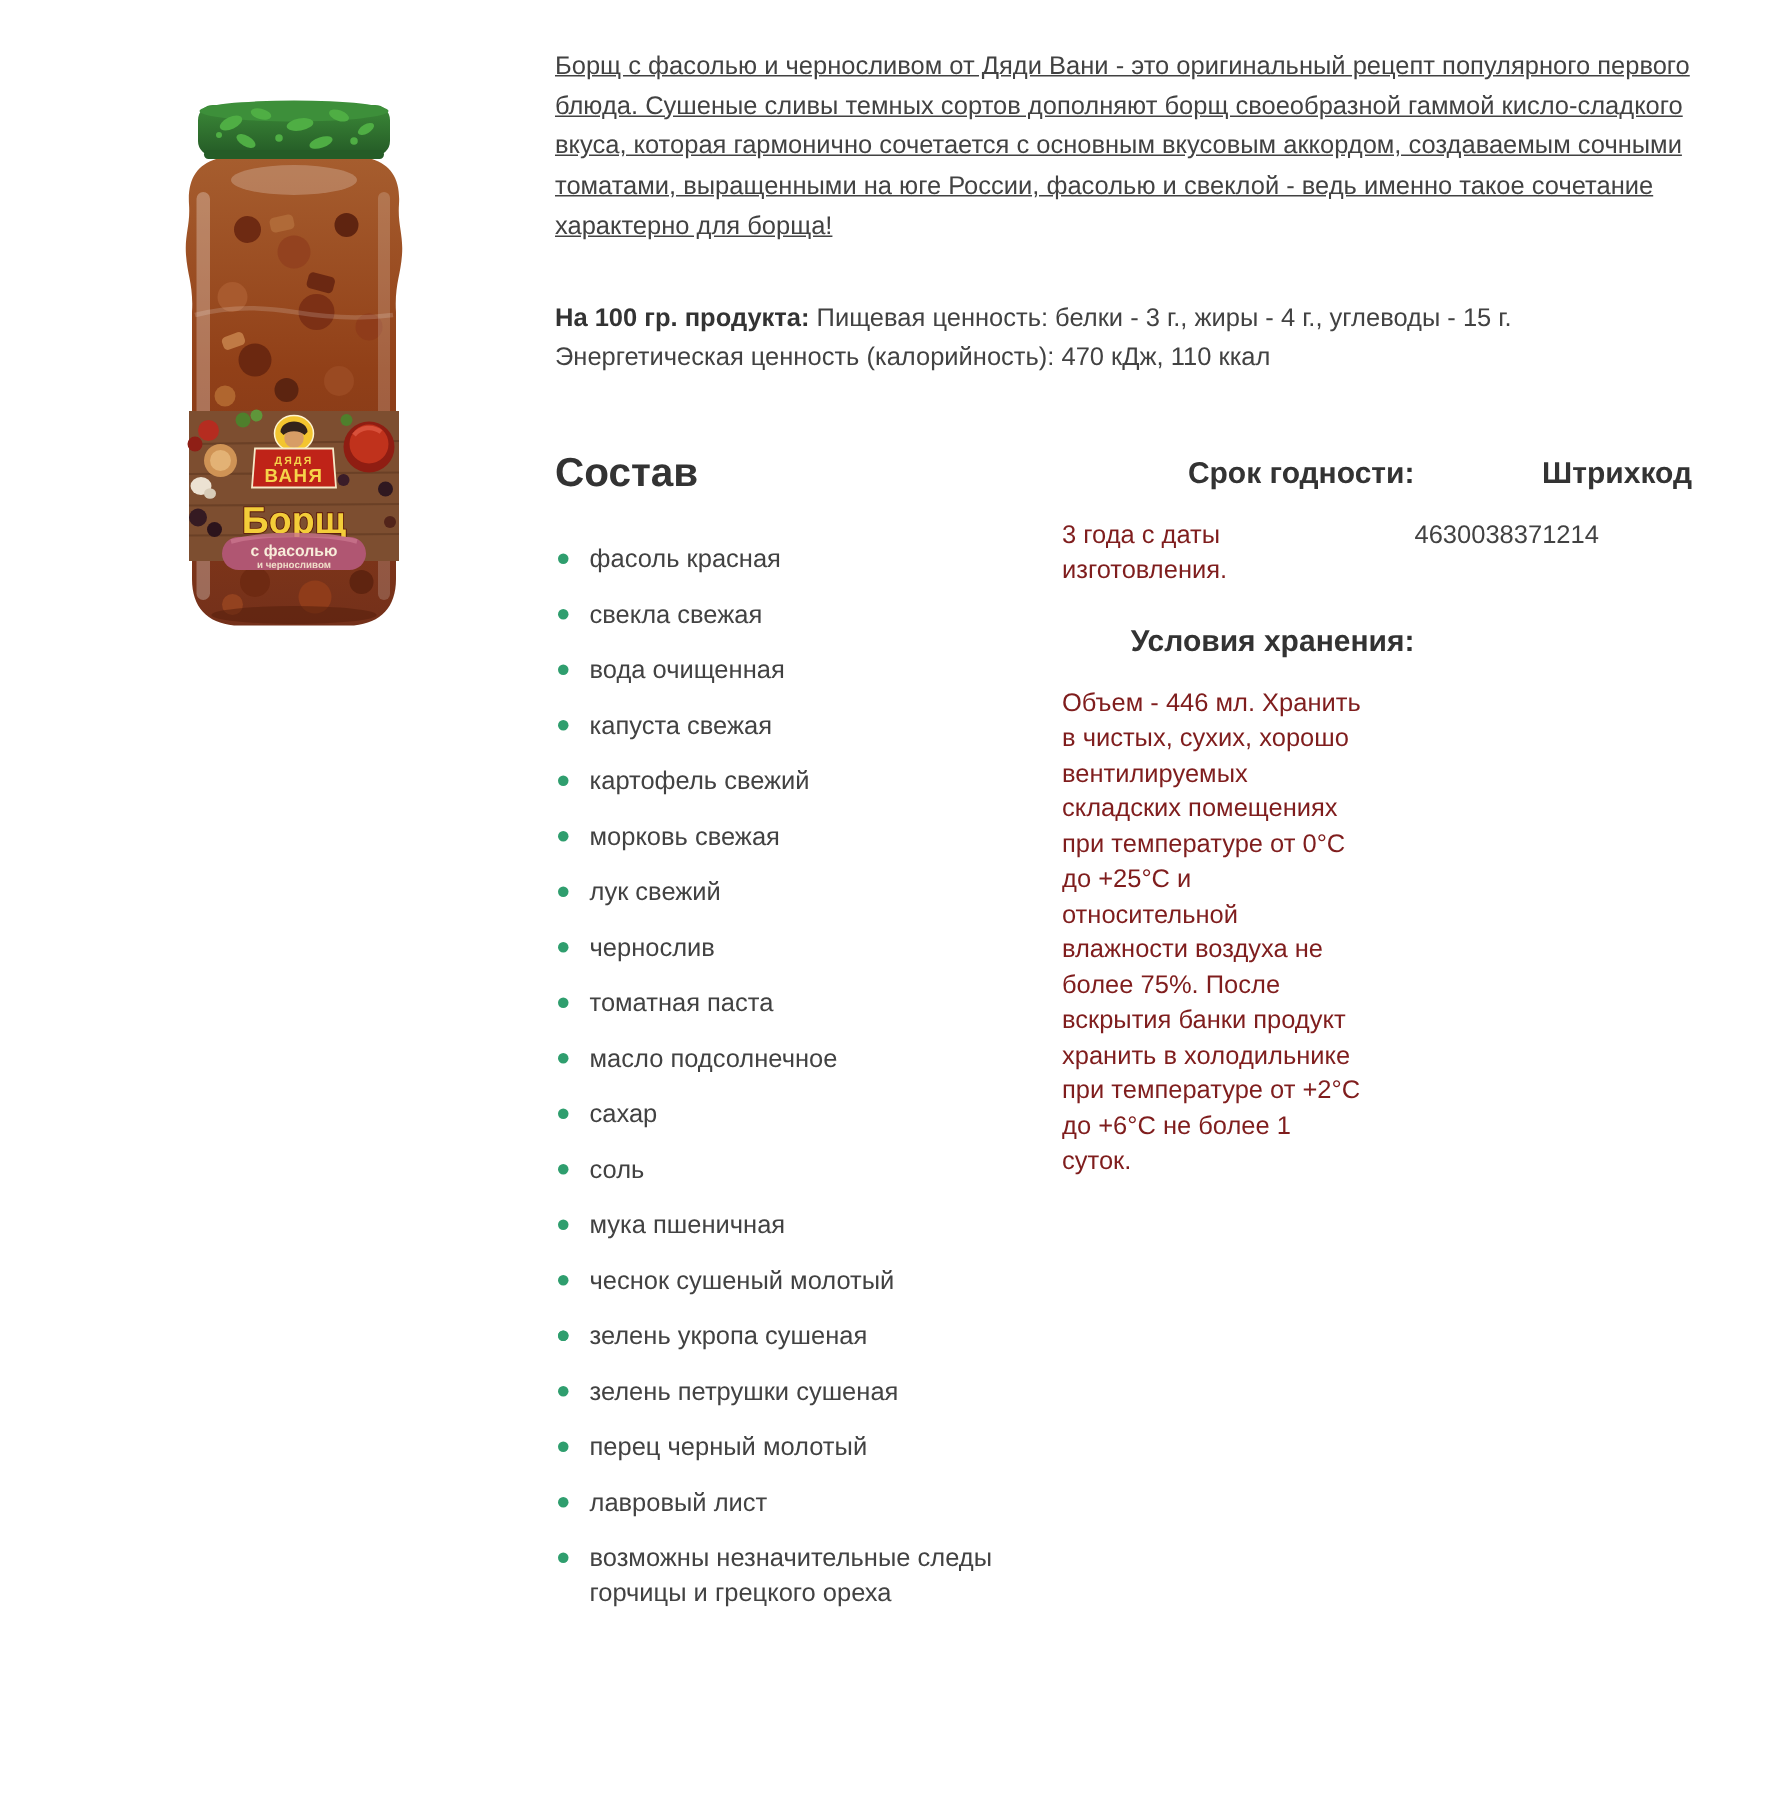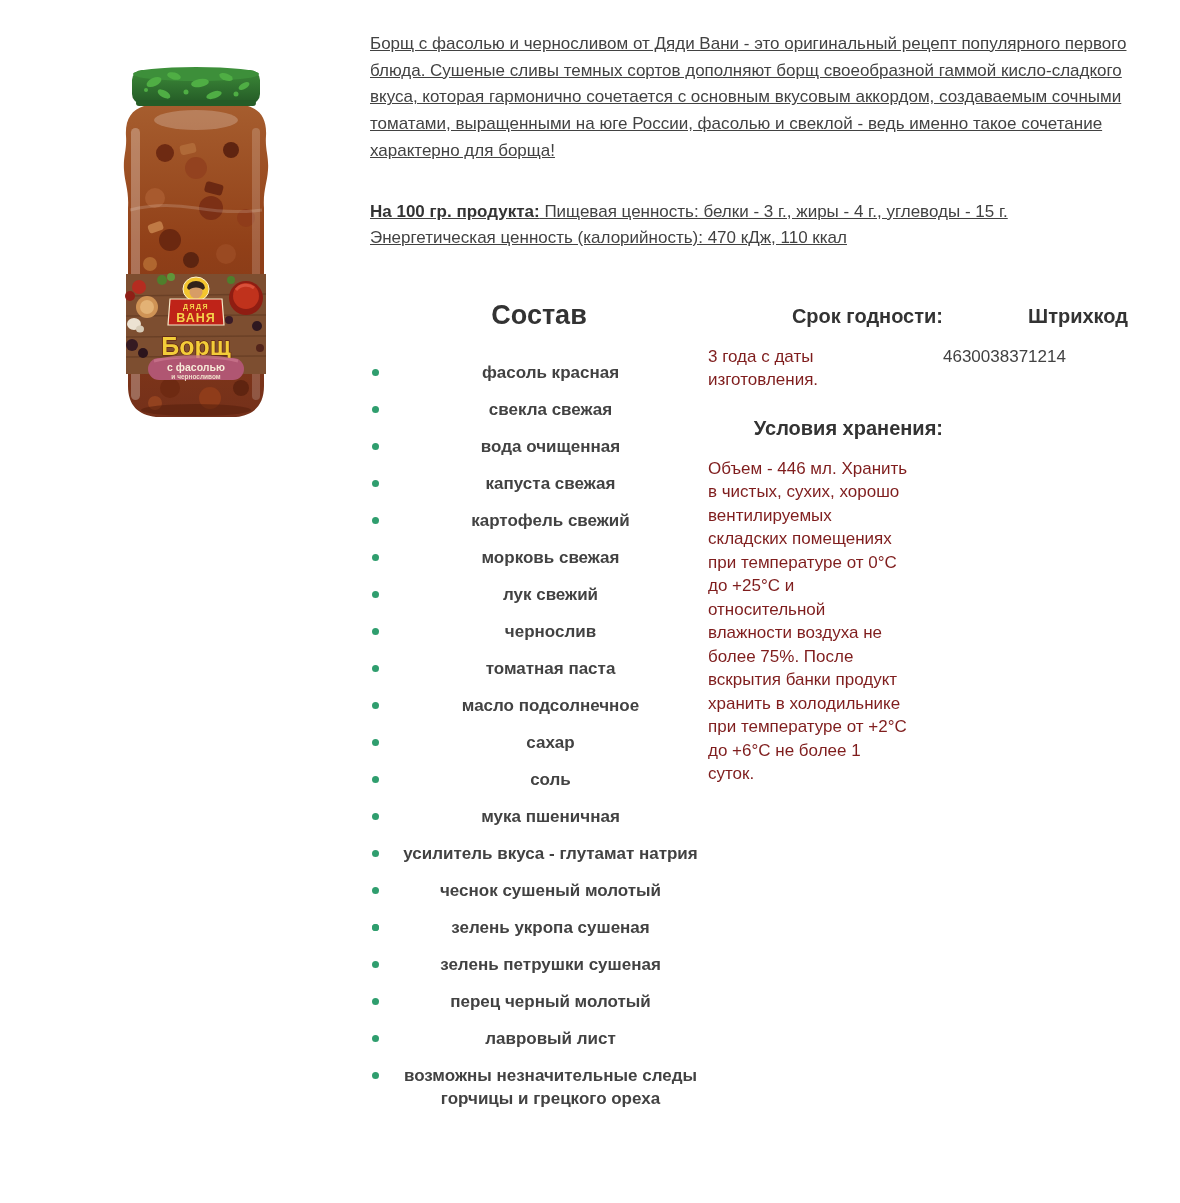--- a/index.html
+++ b/index.html
@@ -11,33 +11,33 @@
     color:#424242;
     overflow:hidden;
   }
   .product-photo { position:absolute; left:110px; top:58px; width:172px; height:370px; }
   .product-photo svg { display:block; width:100%; height:100%; }
 
   .content { position:absolute; left:370px; top:0; width:758px; }
 
   .description { margin:31px 0 0; font-size:17px; line-height:26.7px; color:#424242;text-decoration:underline; }
 
-  .nutrition { margin:34px 0 0; font-size:17px; line-height:26.7px; color:#424242;text-decoration:underline; }
+  .nutrition { margin:34px 0 0; font-size:17px; line-height:26.7px; color:#424242; }
   .nutrition strong { color:#333333; font-weight:bold; }
 
   .columns { display:flex; align-items:flex-start; margin-top:47px; }
-  .col-composition { width:338px;text-align:center; }
+  .col-composition { width:338px; }
   .col-middle { width:235px; }
   .col-barcode { width:185px; }
 
   .section-title { margin:0; font-size:27px; line-height:1.2; font-weight:bold; color:#333333; }
   .sub-title { margin:5px 0 0; font-size:20px; line-height:1.2; font-weight:bold; color:#333333;text-align:right; }
   .storage-heading { margin-top:24px; }
 
-  .composition-list { list-style:none; margin:30px 0 4px; padding:0;font-weight:bold; }
+  .composition-list { list-style:none; margin:30px 0 4px; padding:0; }
   .composition-list li {
     position:relative; padding-left:23px; margin-bottom:14px;
     font-size:17px; line-height:23px; color:#424242;
   }
   .composition-list .bullet {
     position:absolute; left:2px; top:8px;
     width:7px; height:7px; border-radius:50%;
     background:#2f9e6e;
   }
 
@@ -199,21 +199,20 @@
             <li><span class="bullet"></span><span>томатная паста</span></li>
 
             <li><span class="bullet"></span><span>масло подсолнечное</span></li>
 
             <li><span class="bullet"></span><span>сахар</span></li>
 
             <li><span class="bullet"></span><span>соль</span></li>
 
             <li><span class="bullet"></span><span>мука пшеничная</span></li>
 
-            <li><span class="bullet"></span><span>усилитель вкуса - глутамат натрия</span></li>
 
             <li><span class="bullet"></span><span>чеснок сушеный молотый</span></li>
 
             <li><span class="bullet"></span></li>
 
             <li><span class="bullet"></span><span>зелень укропа сушеная</span></li>
 
             <li><span class="bullet"></span><span>зелень петрушки сушеная</span></li>
 
             <li><span class="bullet"></span><span>перец черный молотый</span></li>

